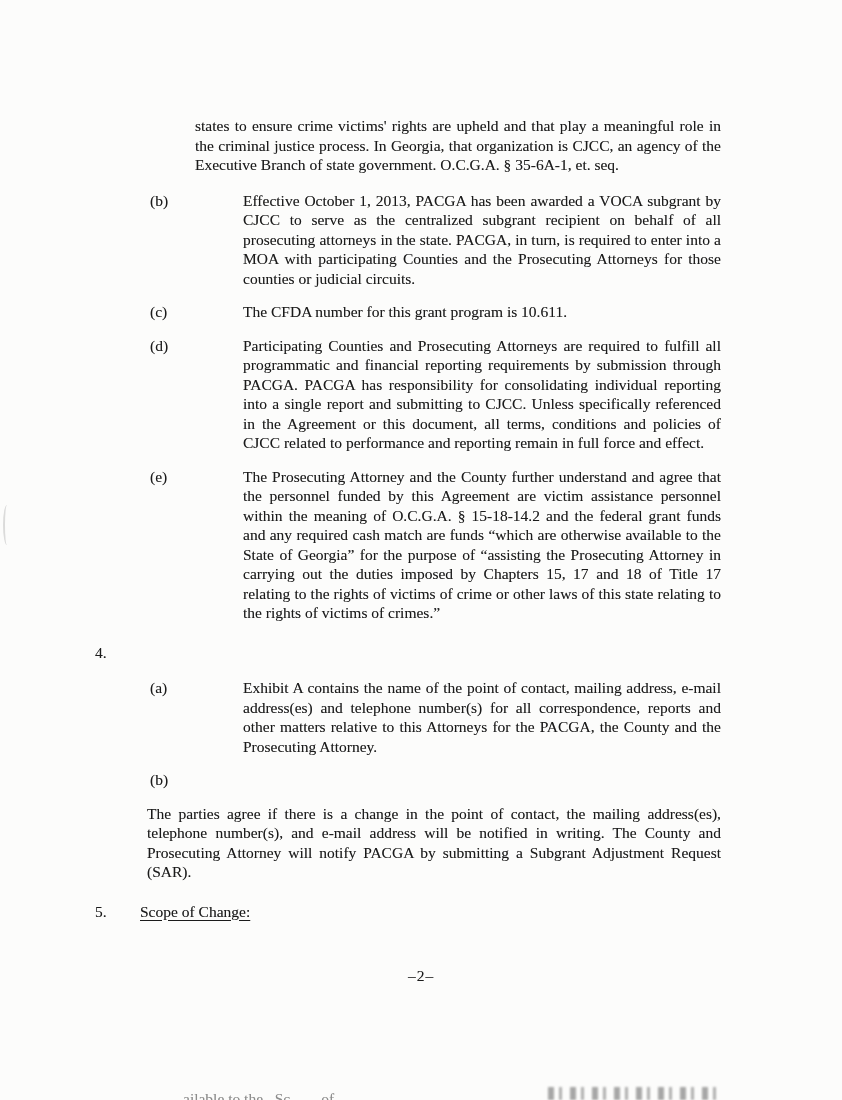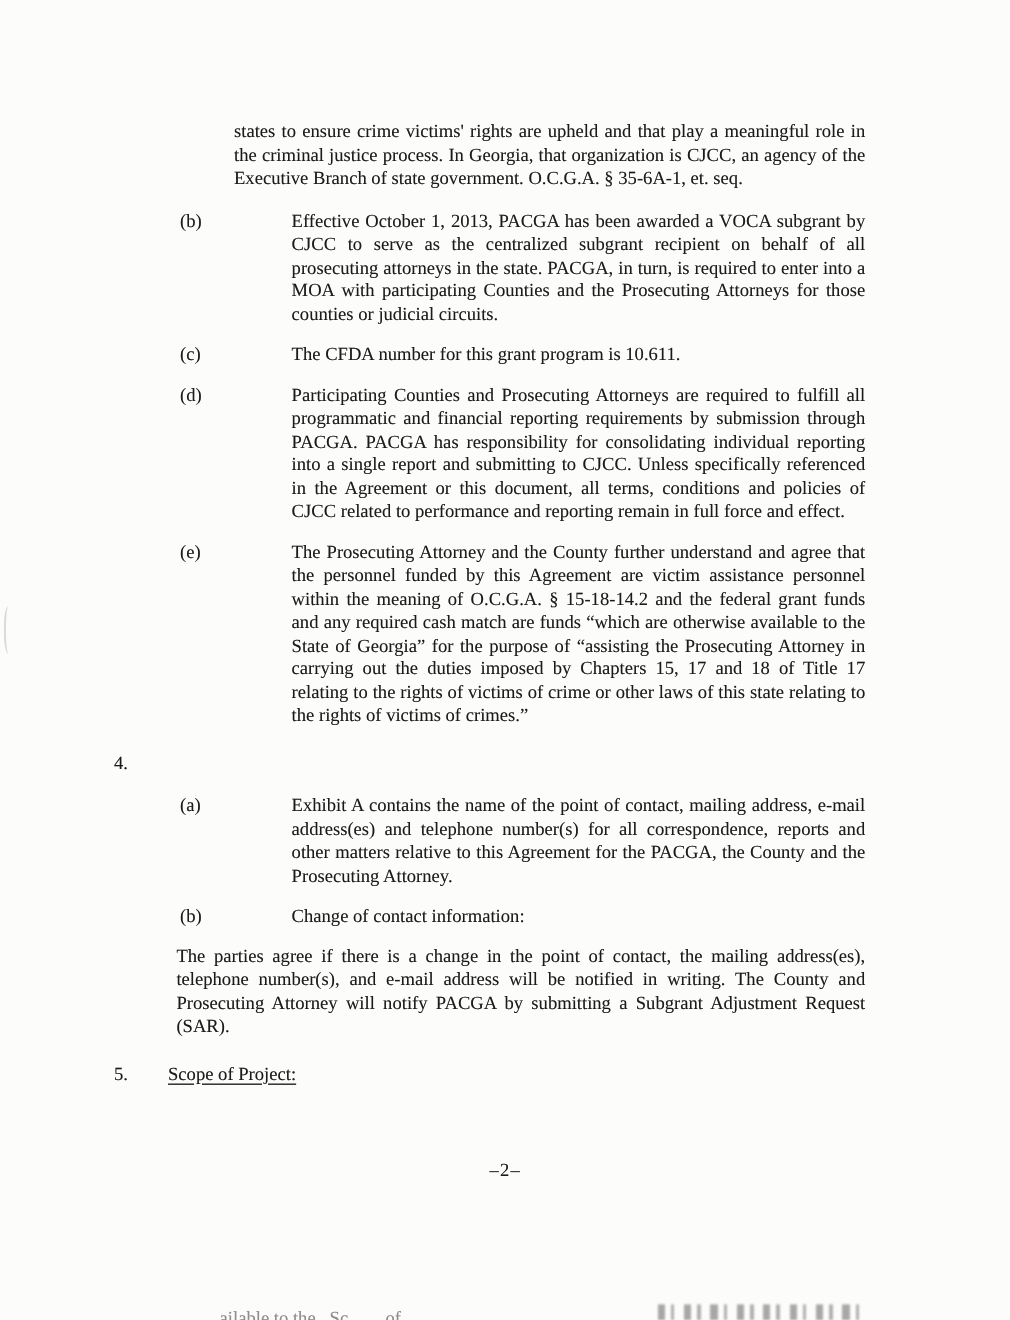--- a/index.html
+++ b/index.html
@@ -16,21 +16,21 @@
     background: #fcfcfb;
     font-family: "Liberation Serif", "DejaVu Serif", serif;
     font-size: 15.5px;
     line-height: 19.5px;
     color: #1b1b1b;
     text-shadow: 0 0 0.3px rgba(0,0,0,0.35);
   }
   .content {
     position: absolute;
     left: 95px;
-    top: 100px;
+    top: 116px;
     width: 626px;
   }
   p { margin: 0; }
   .cont {
     margin-left: 100px;
     margin-bottom: 16px;
     text-align: justify;
   }
   .item {
     display: flex;
@@ -122,34 +122,33 @@
       <p class="text">The Prosecuting Attorney and the County further understand and agree that the personnel funded by this Agreement are victim assistance personnel within the meaning of O.C.G.A. § 15-18-14.2 and the federal grant funds and any required cash match are funds “which are otherwise available to the State of Georgia” for the purpose of “assisting the Prosecuting Attorney in carrying out the duties imposed by Chapters 15, 17 and 18 of Title 17 relating to the rights of victims of crime or other laws of this state relating to the rights of victims of crimes.”</p>
     </div>
 
     <div class="section-head">
       <span class="num">4.</span>
     </div>
 
     <div class="item">
       <span class="indent"></span>
       <span class="marker">(a)</span>
-      <p class="text">Exhibit A contains the name of the point of contact, mailing address, e-mail address(es) and telephone number(s) for all correspondence, reports and other matters relative to this Agreement for the PACGA, the County and the Prosecuting Attorney.</p>
+      <p class="text">Exhibit A contains the name of the point of contact, mailing address, e-mail address(es) and telephone number(s) for all correspondence, reports and other matters relative to this Attorneys for the PACGA, the County and the Prosecuting Attorney.</p>
     </div>
 
     <div class="item">
       <span class="indent"></span>
       <span class="marker">(b)</span>
-      <p class="text">Change of contact information:</p>
     </div>
 
     <p class="subpara">The parties agree if there is a change in the point of contact, the mailing address(es), telephone number(s), and e-mail address will be notified in writing.   The County and Prosecuting Attorney will notify PACGA by submitting a Subgrant Adjustment Request (SAR).</p>
 
     <div class="section-head">
       <span class="num">5.</span>
-      <span class="heading">Scope of Project:</span>
+      <span class="heading">Scope of Change:</span>
     </div>
 
   </div>
 
   <div class="pagenum">–2–</div>
 
   <div class="bleed-text">ailable to the   Sc        of</div>
 
   <div class="bleed-strip"></div>
 

